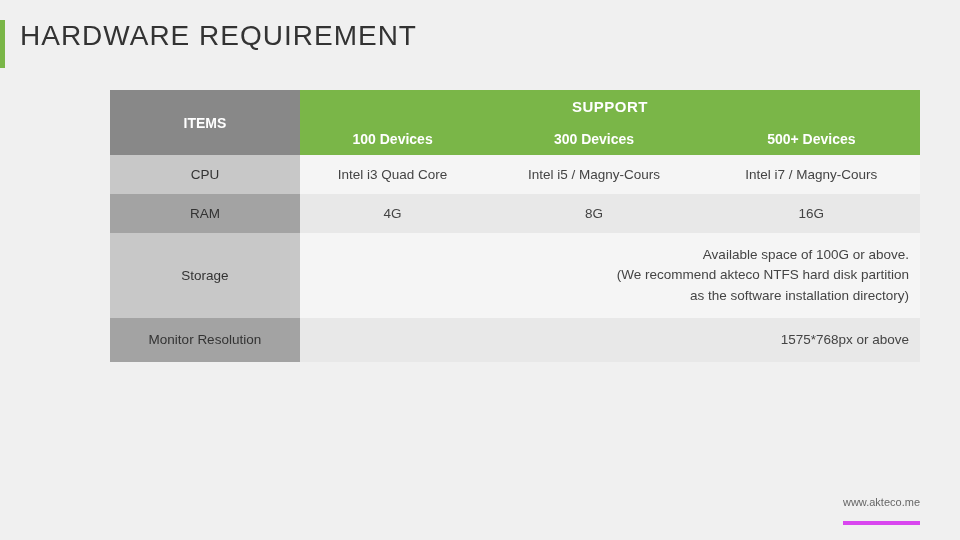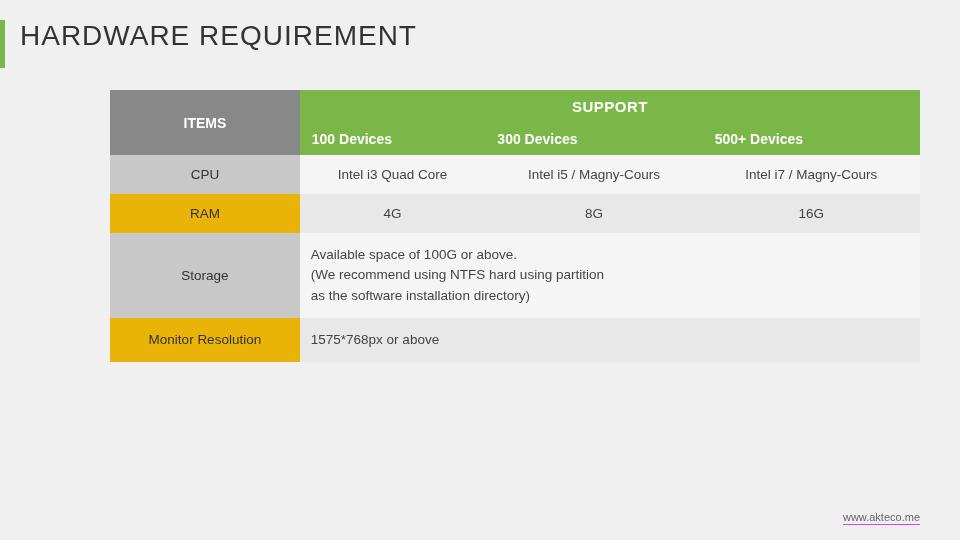--- a/index.html
+++ b/index.html
@@ -52,21 +52,21 @@
       text-align: center;
       font-weight: 600;
       padding: 8px 28px;
       font-size: 15px;
       letter-spacing: 0.5px;
     }
 
     .header-sub {
       background: #7ab648;
       color: white;
-      text-align: left;
+      text-align: center;
       font-weight: 600;
       padding: 8px 12px;
       font-size: 14px;
     }
 
     .header-items {
       background: #888;
       color: white;
       text-align: center;
       font-weight: 700;
@@ -92,39 +92,39 @@
     }
 
     
     .row-label td:first-child {
       background: #c0c0c0;
       color: #333;
       font-weight: 500;
     }
 
     tr.even-row td:first-child {
-      background: #eab308;
+      background: #a3a3a3;
     }
 
     tr.odd-row td:first-child {
       background: #c8c8c8;
     }
 
     .footer-link {
       position: absolute;
       bottom: 15px;
       right: 40px;
       font-size: 11px;
       color: #666;
-      border-bottom: 1px solid #d946ef;
-      padding-bottom: 1px;
+      border-bottom: 4px solid #d946ef;
+      padding-bottom: 13px;
     }
 
     .storage-cell {
-      text-align: left;
+      text-align: right;
       line-height: 1.5;
     }
   </style>
 </head>
 <body>
 
 <div class="left-accent"></div>
 
 <h1 class="page-title">HARDWARE REQUIREMENT</h1>
 
@@ -154,21 +154,21 @@
         <td>RAM</td>
         <td>4G</td>
         <td>8G</td>
         <td>16G</td>
       </tr>
 
       <tr class="row-label odd-row">
         <td>Storage</td>
         <td colspan="3" class="storage-cell">
           <span>Available space of 100G or above.</span><br>
-          <span>(We recommend using NTFS hard using partition</span><br>
+          <span>(We recommend akteco NTFS hard disk partition</span><br>
           <span>as the software installation directory)</span>
         </td>
       </tr>
 
       <tr class="row-label even-row">
         <td>Monitor Resolution</td>
         <td colspan="3" class="storage-cell">
           <span>1575*768px or above</span>
         </td>
       </tr>

